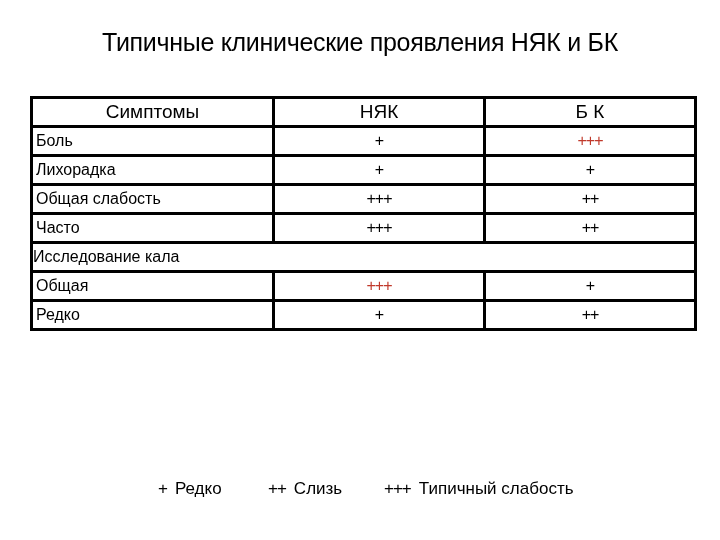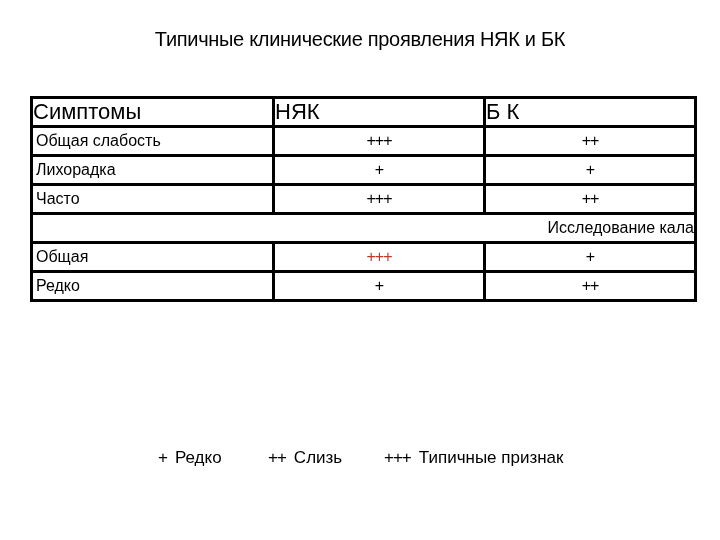--- a/index.html
+++ b/index.html
@@ -2,38 +2,38 @@
 <html><head>
 <meta charset="utf-8">
 <style>
   html, body { margin: 0; padding: 0; }
   body {
     width: 720px; height: 540px; background: #ffffff; position: relative; overflow: hidden;
     font-family: "Liberation Sans", sans-serif; color: #000;
   }
   .title {
     position: absolute; left: 0; top: 28px; width: 720px; text-align: center;
-    font-size: 20px; letter-spacing: -0.3px;
+    font-size: 25px; letter-spacing: -0.3px;
   }
   table.main {
     position: absolute; left: 30px; top: 96px; width: 664px;
     border-collapse: collapse; table-layout: fixed;
     border: 3px solid #000;
   }
   table.main td {
     height: 26px; padding: 0; border: 3px solid #000; font-size: 16px;
     vertical-align: middle; line-height: 16px;
   }
-  table.main tr.head td { text-align: left; font-size: 22px; }
+  table.main tr.head td { text-align: center; font-size: 19px; }
   td.sym { padding-left: 3px !important; text-align: left; }
   td.val { text-align: center; font-size: 15px; letter-spacing: -1px; }
   td.red { color: #c0392b; }
-  td.section { text-align: right; font-size: 16px; }
+  td.section { text-align: left; font-size: 16px; }
   .legend {
-    position: absolute; top: 448px; font-size: 17px; white-space: nowrap;
+    position: absolute; top: 479px; font-size: 17px; white-space: nowrap;
   }
   .legend .sym { margin-right: 8px; letter-spacing: -1px; }
 </style>
 </head>
 <body>
 
 <div class="title">Типичные клинические проявления НЯК и БК</div>
 
 <table class="main">
   <colgroup>
@@ -41,28 +41,33 @@
       <col style="width:211px">
       <col style="width:211px">
     </colgroup>
   <tbody>
       <tr class="head">
     <td>Симптомы</td>
     <td>НЯК</td>
     <td>Б К</td>
   </tr>
   <tr>
-    <td class="sym">Общая слабость</td>
-    <td class="val">+++</td>
-    <td class="val">++</td>
+    <td class="sym">Боль</td>
+    <td class="val">+</td>
+    <td class="val red" style="color: rgb(192, 57, 43);">+++</td>
   </tr>
   <tr>
     <td class="sym">Лихорадка</td>
     <td class="val">+</td>
     <td class="val">+</td>
+  </tr>
+  <tr>
+    <td class="sym">Общая слабость</td>
+    <td class="val">+++</td>
+    <td class="val">++</td>
   </tr>
   <tr>
     <td class="sym">Часто</td>
     <td class="val">+++</td>
     <td class="val">++</td>
   </tr>
   <tr>
     <td class="section" colspan="3">Исследование кала</td>
   </tr>
   <tr>
@@ -78,14 +83,14 @@
 </tbody>
   </table>
 
 <div class="legend" style="left:158px">
   <span class="sym">+</span><span>Редко</span>
 </div>
 <div class="legend" style="left:268px">
   <span class="sym">++</span><span>Слизь</span>
 </div>
 <div class="legend" style="left:384px">
-  <span class="sym">+++</span><span>Типичные признак</span>
+  <span class="sym">+++</span><span>Типичный слабость</span>
 </div>
 
 </body></html>

